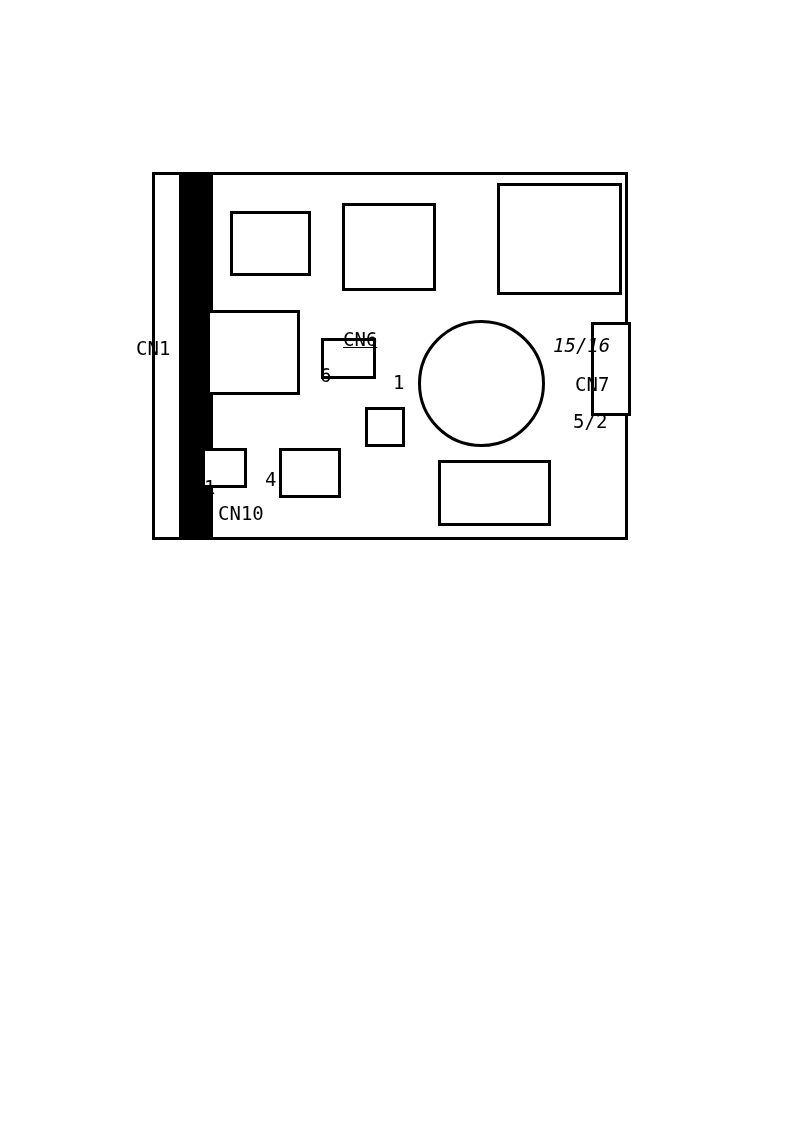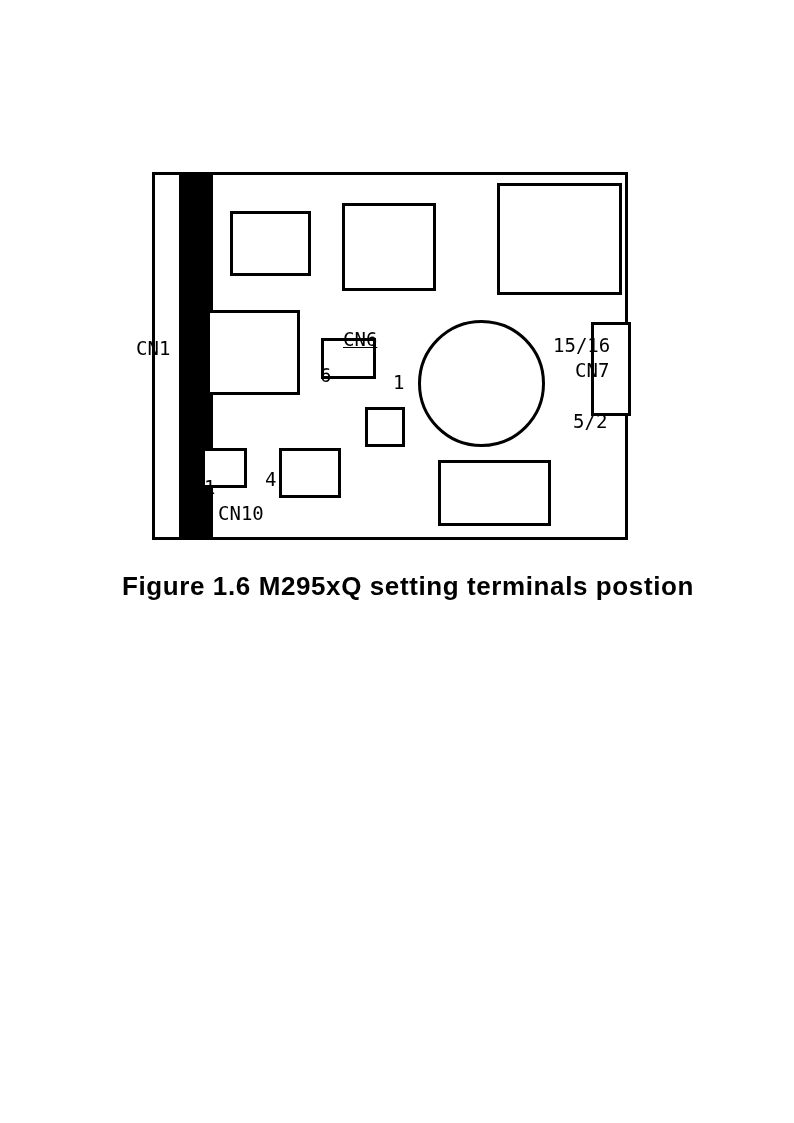--- a/index.html
+++ b/index.html
@@ -42,22 +42,22 @@
     font-family: "DejaVu Sans Mono", monospace;
     font-size: 19px;
     line-height: 1;
     color: #000000;
     white-space: pre;
   }
   .lbl-cn1        { left: 25px;  top: 228px; }
   .lbl-cn6        { left: 232px; top: 219px; text-decoration: underline; }
   .lbl-cn6-left   { left: 209px; top: 255px; }
   .lbl-cn6-right  { left: 282px; top: 262px; }
-  .lbl-cn7-top    { left: 442px; top: 225px; }
-  .lbl-cn7        { left: 464px; top: 250px; }
+  .lbl-cn7-top    { left: 442px; top: 225px; font-style: italic; }
+  .lbl-cn7        { left: 464px; top: 264px; }
   .lbl-cn7-bottom { left: 462px; top: 301px; }
   .lbl-cn10-left  { left: 93px;  top: 367px; }
   .lbl-cn10-right { left: 154px; top: 359px; }
   .lbl-cn10       { left: 107px; top: 393px; }
   
   .caption {
     position: absolute;
     left: 23px; top: 474px;
     font-family: "Liberation Sans", sans-serif;
     font-weight: bold;
@@ -98,14 +98,13 @@
     <span class="lbl lbl-cn7-top">15/16</span>
     <span class="lbl lbl-cn7">CN7</span>
     <span class="lbl lbl-cn7-bottom">5/2</span>
 
     <span class="lbl lbl-cn10-left">1</span>
     <span class="lbl lbl-cn10-right">4</span>
     <span class="lbl lbl-cn10">CN10</span>
 
   </div>
 
-  <div class="caption">Figure 1.6 M295xQ setting terminals postion</div>
 </div>
 
 </body></html>

